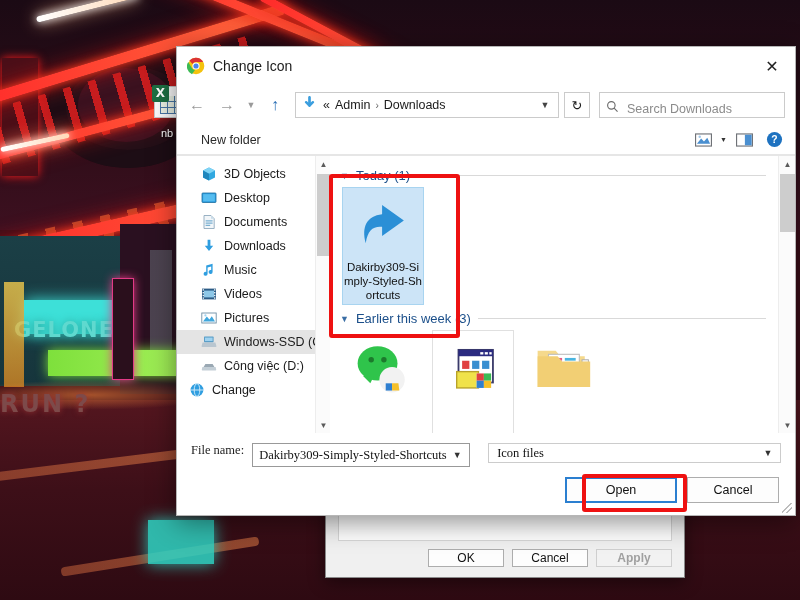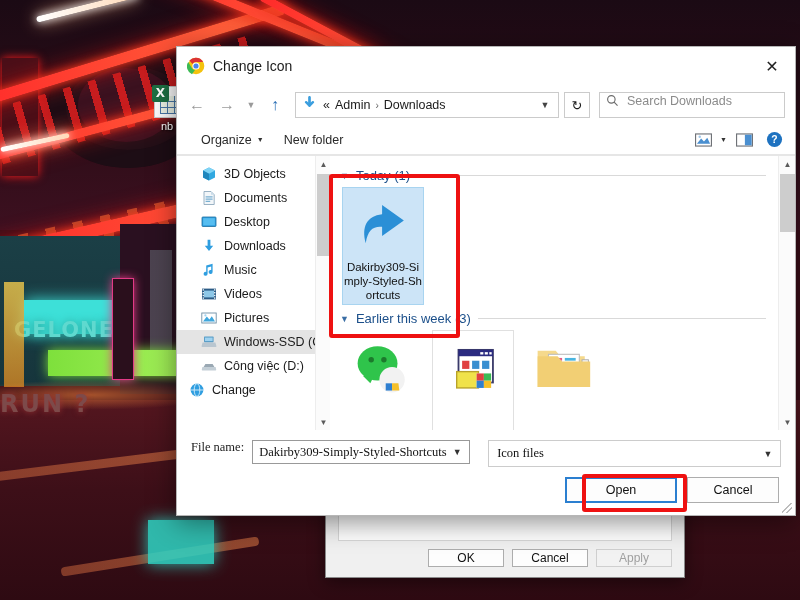--- a/index.html
+++ b/index.html
@@ -187,21 +187,21 @@
   }
   .xls-badge {
     position: absolute; left: -3px; top: -2px;
     width: 17px; height: 17px;
     background: #1d7044;
     color: #fff; font: 700 12px "DejaVu Sans", sans-serif;
     line-height: 17px; text-align: center;
     border-radius: 2px;
   }
   .desk-icon-label {
-    margin-top: 2px;
+    margin-top: 9px;
     color: #fff; font-size: 11px;
     text-shadow: 1px 1px 2px #000;
   }
 
   
   #parent-dialog {
     position: absolute; left: 325px; top: 300px;
     width: 360px; height: 278px;
     background: #f0f0f0;
     border: 1px solid #8a8a8a;
@@ -218,21 +218,21 @@
   }
   .win-btn {
     min-width: 76px; height: 18px;
     background: #fdfdfd;
     border: 1px solid #adadad;
     font: 12px "Liberation Sans", sans-serif;
     color: #111;
     display: flex; align-items: center; justify-content: center;
     cursor: pointer;
   }
-  .win-btn.disabled { color: #a0a0a0; background: #f2f2f2; border-color: #cfcfcf; }
+  .win-btn.disabled { color: #a0a0a0; background: #f2f2f2; border-color: #cfcfcf; font-weight: bold; }
 
   
   #picker {
     position: absolute; left: 176px; top: 46px;
     width: 620px; height: 470px;
     background: #ffffff;
     border: 1px solid #b6b6b6;
     box-shadow: 0 6px 26px rgba(0,0,0,.45);
     display: flex; flex-direction: column;
   }
@@ -297,21 +297,21 @@
   }
   #refresh-btn {
     width: 26px; height: 26px; margin-left: 3px; flex: none;
     border: 1px solid #cbcbcb; background: #fff;
     display: flex; align-items: center; justify-content: center;
     color: #1b1b1b; font-size: 13px; cursor: pointer;
   }
   #searchbox {
     width: 186px; height: 26px; margin-left: 7px; flex: none;
     border: 1px solid #cbcbcb; background: #fff;
-    display: flex; align-items: flex-start; gap: 6px;
+    display: flex; align-items: flex-end; gap: 6px;
     padding: 0 6px;
   }
   #search-input {
     border: none; outline: none; flex: 1; min-width: 0;
     font: 12.5px "Liberation Sans", sans-serif; color: #1b1b1b;
     background: transparent;
   }
   #search-input::placeholder { color: #8b8b8b; }
 
   
@@ -445,21 +445,21 @@
     display: flex; align-items: center; padding: 0 2px 0 6px;
   }
   #fn-value {
     flex: 1; font-size: 12.5px; color: #111;
     white-space: nowrap; overflow: hidden;
   }
   .field-caret {
     width: 20px; text-align: center; color: #333; font-size: 9px; cursor: pointer;
   }
   #type-field {
-    flex: 1; height: 27px; min-width: 0;
+    flex: 1; height: 20px; min-width: 0;
     border: 1px solid #ccc; background: #fff;
     display: flex; align-items: center; padding: 0 2px 0 8px;
     margin-left: 10px;
     gap: 8px;
   }
   #type-value { flex: 1; font-size: 12.5px; color: #111; }
   #act-row {
     display: flex; justify-content: flex-end; gap: 10px;
     margin-top: 10px; padding-right: 2px;
   }
@@ -599,24 +599,20 @@
           <circle cx="6.6" cy="6.6" r="4.6" stroke="#6b6b6b" stroke-width="1.4" fill="none"></circle>
           <line x1="10" y1="10" x2="14.2" y2="14.2" stroke="#6b6b6b" stroke-width="1.4"></line>
         </svg>
       </span>
       <input id="search-input" type="text" placeholder="Search Downloads" style="">
     </div>
   </div>
 
   <div id="cmdbar">
     <div class="cmd-item">
-      <span>Organize</span>
-      <span class="cmd-caret">▼</span>
-    </div>
-    <div class="cmd-item">
       <span>New folder</span>
     </div>
     <div id="cmd-right">
       <div class="cmd-icon-btn">
         <svg width="17" height="14" viewBox="0 0 18 14">
           <rect x="0.6" y="0.6" width="16.8" height="12.8" fill="#fff" stroke="#6f7277" stroke-width="1.2"></rect>
           <path d="M2 11 6.5 5.5 9.5 8.6 13 4.6 16 11z" fill="#4a8fd0"></path>
           <circle cx="5" cy="3.6" r="1.3" fill="#9fc7ea"></circle>
         </svg>
       </div>
@@ -648,38 +644,38 @@
             <path d="M8 1.5 14 4.6 8 7.8 2 4.6z" fill="#7fd4f5"></path>
             <path d="M8 7.8v6.7L2 11.4V4.6z" fill="#1f87bd"></path>
           </svg>
         </span>
         <span>3D Objects</span>
       </div>
 
       <div class="nav-item indent">
         <span class="nav-ico">
           <svg width="16" height="16" viewBox="0 0 16 16">
+            <rect x="1" y="3" width="14" height="9.5" rx="0.8" fill="#2f9ee0" stroke="#1b6d9e" stroke-width="0.8"></rect>
+            <rect x="2.2" y="4.2" width="11.6" height="7" fill="#56bdf0"></rect>
+          </svg>
+        </span>
+        <span>Desktop</span>
+      </div>
+
+      <div class="nav-item indent">
+        <span class="nav-ico">
+          <svg width="16" height="16" viewBox="0 0 16 16">
             <path d="M3 1.5h7l3.2 3.2v9.8H3z" fill="#f2f6f9" stroke="#8fa9bd" stroke-width="0.9"></path>
             <path d="M10 1.5 13.2 4.7H10z" fill="#c9dbe8"></path>
             <rect x="4.6" y="6.4" width="7" height="1" fill="#5b9ec7"></rect>
             <rect x="4.6" y="8.6" width="7" height="1" fill="#5b9ec7"></rect>
             <rect x="4.6" y="10.8" width="4.6" height="1" fill="#5b9ec7"></rect>
           </svg>
         </span>
         <span>Documents</span>
-      </div>
-
-      <div class="nav-item indent">
-        <span class="nav-ico">
-          <svg width="16" height="16" viewBox="0 0 16 16">
-            <rect x="1" y="3" width="14" height="9.5" rx="0.8" fill="#2f9ee0" stroke="#1b6d9e" stroke-width="0.8"></rect>
-            <rect x="2.2" y="4.2" width="11.6" height="7" fill="#56bdf0"></rect>
-          </svg>
-        </span>
-        <span>Desktop</span>
       </div>
 
       <div class="nav-item indent">
         <span class="nav-ico">
           <svg width="16" height="16" viewBox="0 0 16 16">
             <path d="M6.6 1.8h2.8v6h2.8L8 13 3.8 7.8h2.8z" fill="#2f9ee0"></path>
           </svg>
         </span>
         <span>Downloads</span>
       </div>

